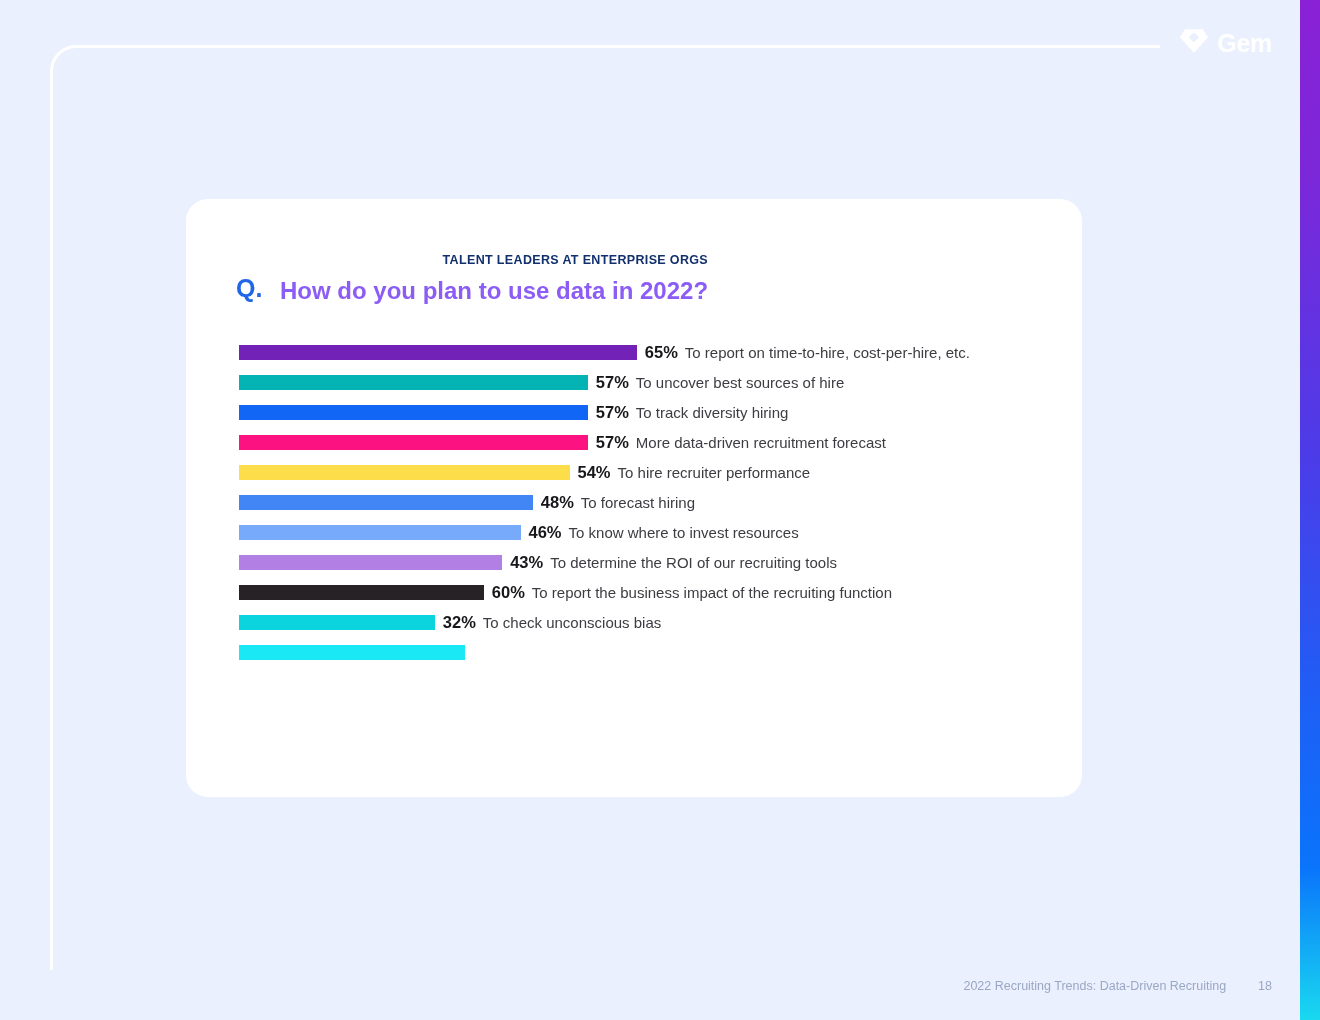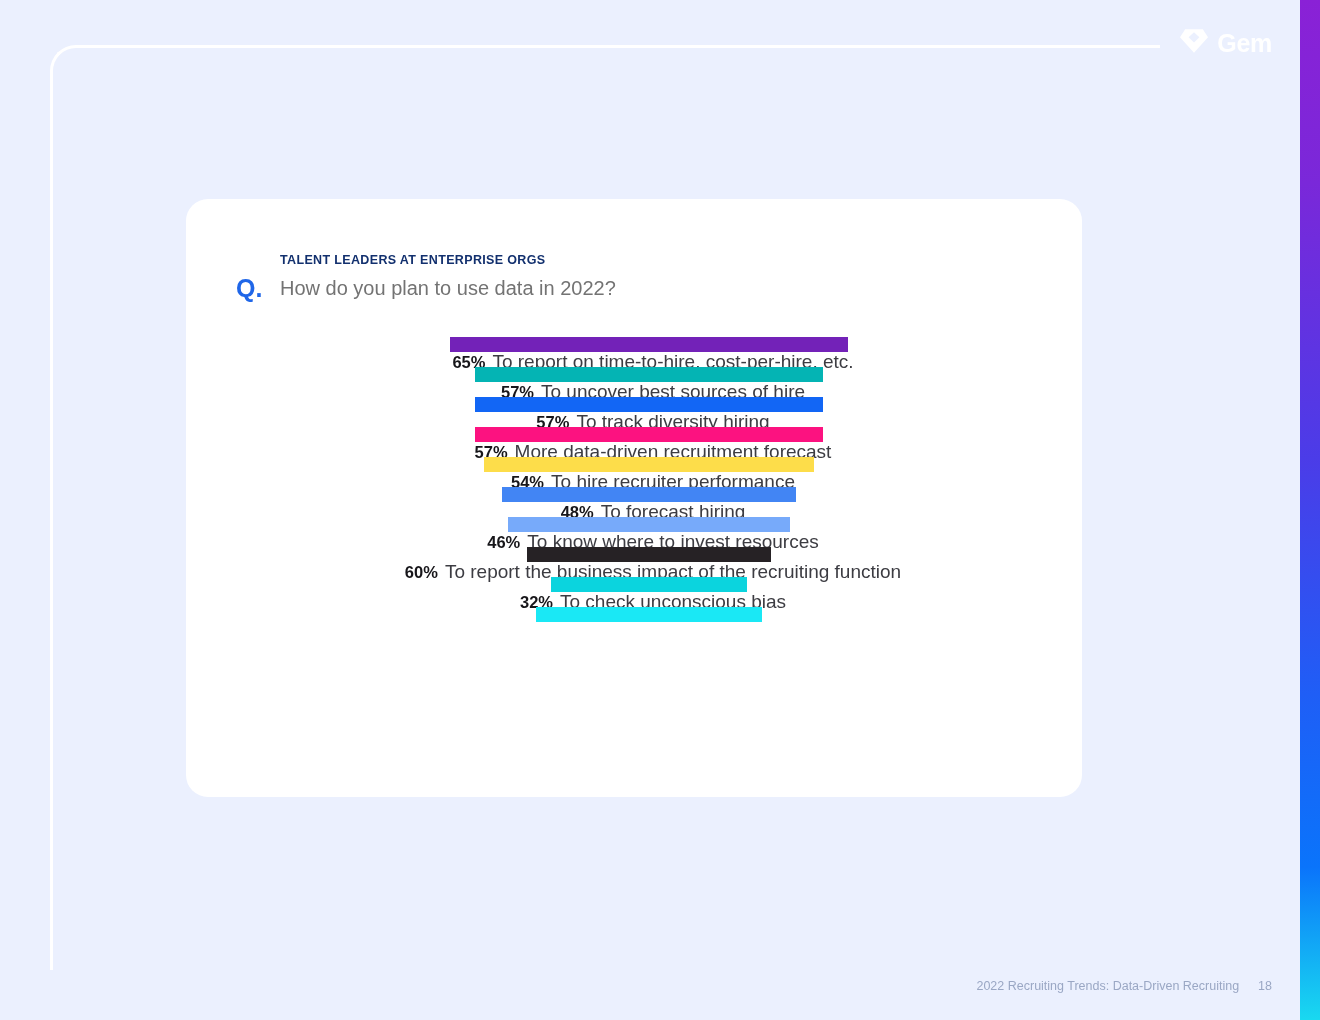--- a/index.html
+++ b/index.html
@@ -86,72 +86,72 @@
     flex: none;
   }
   .q-body { padding-top: 0; }
   .q-eyebrow {
     color: #12306e;
     font-size: 12.5px;
     font-weight: bold;
     letter-spacing: 0.35px;
     line-height: 1.1;
     margin-bottom: 9px;
+    text-align: right;
   }
   .q-title {
-    color: #737373;
-    font-size: 20px;
-    font-weight: normal;
+    color: #8b5cf6;
+    font-size: 24px;
+    font-weight: bold;
     line-height: 1.15;
   }
 
   
   .chart {
     position: absolute;
     left: 53px;
     top: 138px;
     width: 820px;
   }
   .bar-row {
     display: flex;
     align-items: center;
     height: 30px;
-    flex-direction: column;
   }
   .bar {
     height: 15px;
     flex: none;
   }
   .bar-meta {
     display: flex;
     align-items: baseline;
     white-space: nowrap;
     margin-left: 8px;
   }
   .bar-value {
     color: #17161a;
     font-size: 16.5px;
     font-weight: bold;
     line-height: 1;
   }
   .bar-label {
     color: #3c3c42;
-    font-size: 19px;
+    font-size: 15px;
     line-height: 1;
     margin-left: 7px;
   }
 
   
   .footer {
     position: absolute;
     right: 48px;
     bottom: 27px;
     display: flex;
     align-items: baseline;
-    gap: 19px;
+    gap: 32px;
     color: #9aa7c4;
     font-size: 12.5px;
   }
 </style>
 </head>
 <body>
 
 <div class="edge-strip"></div>
 
 <div class="frame"></div>
@@ -220,20 +220,27 @@
         </div>
       </div>
       <div class="bar-row">
         <div class="bar" style="width: 281.5px; background: rgb(119, 170, 250);"></div>
         <div class="bar-meta">
           <span class="bar-value">46%</span>
           <span class="bar-label">To know where to invest resources</span>
         </div>
       </div>
       <div class="bar-row">
+        <div class="bar" style="width: 263.2px; background: rgb(178, 127, 229);"></div>
+        <div class="bar-meta">
+          <span class="bar-value">43%</span>
+          <span class="bar-label">To determine the ROI of our recruiting tools</span>
+        </div>
+      </div>
+      <div class="bar-row">
         <div class="bar" style="width: 244.8px; background: rgb(38, 34, 37);"></div>
         <div class="bar-meta">
           <span class="bar-value">60%</span>
           <span class="bar-label">To report the business impact of the recruiting function</span>
         </div>
       </div>
       <div class="bar-row">
         <div class="bar" style="width: 195.8px; background: rgb(11, 212, 222);"></div>
         <div class="bar-meta">
           <span class="bar-value">32%</span>

